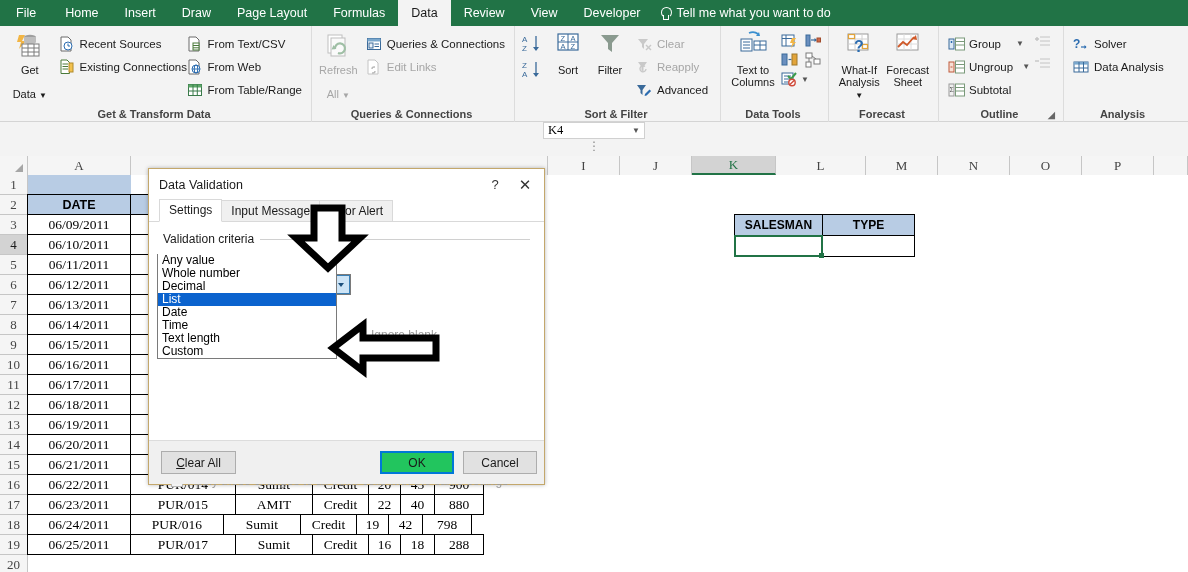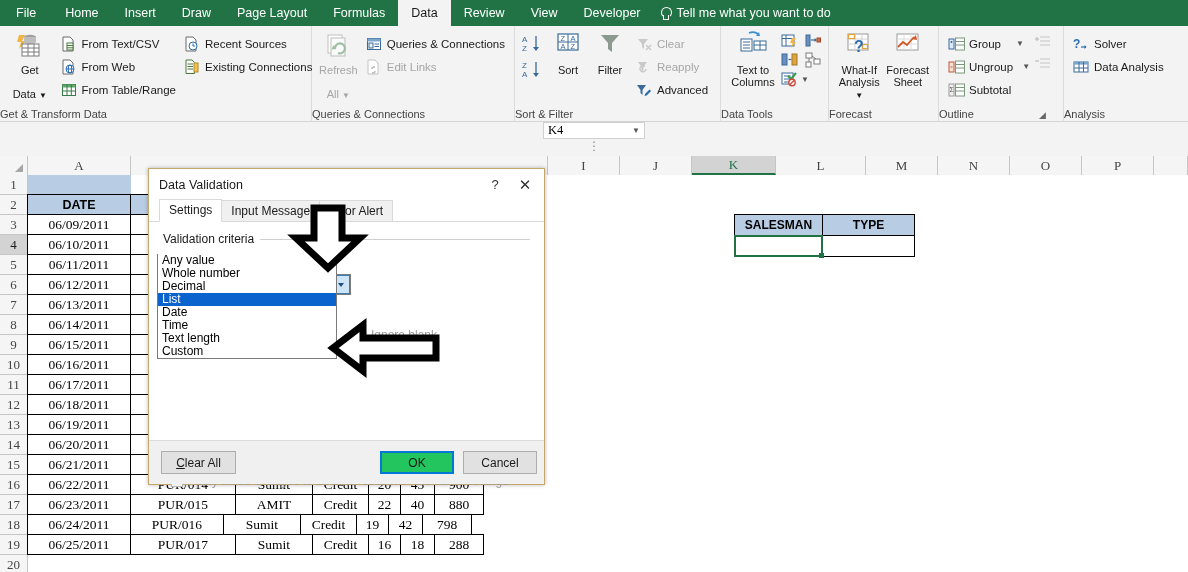--- a/index.html
+++ b/index.html
@@ -51,22 +51,22 @@
     display: flex; align-items: stretch;
   }
   .grp {
     position: relative; height: 96px;
     border-right: 1px solid #dcdcdc;
     padding: 4px 6px 0 6px;
     display: flex; flex-direction: column;
   }
   .grp-body { flex: 1; display: flex; align-items: flex-start; }
   .grp-title {
-    position: absolute; bottom: 2px; left: 0; right: 12px;
-    font-size: 11px; color: #444;
+    position: absolute; bottom: 2px; left: 0; right: 3px;
+    text-align: center; font-size: 11px; color: #444; font-weight: bold;
   }
   .grp-title .dlg {
     position: absolute; right: 5px; bottom: 0; font-size: 9px; color: #666;
   }
 
   
   .bigbtn {
     width: 52px; display: flex; flex-direction: column; align-items: center;
     padding-top: 2px; font-size: 11px; color: #1a1a1a; line-height: 12px;
     text-align: center; cursor: default;
@@ -307,20 +307,45 @@
               <line x1="13" y1="12" x2="13" y2="24" stroke="#7a7a7a"></line>
               <line x1="19" y1="12" x2="19" y2="24" stroke="#7a7a7a"></line>
             </svg>
           </span>
           <span class="lbl">Get</span>
           <span class="lbl" style="margin-top:12px">
             <span>Data</span> <span style="font-size:8px">▼</span>
           </span>
         </div>
 
+        <div class="smallcol" style="margin-left:2px;width:124px">
+          <div class="smallbtn">
+            <span class="ic ic16">
+              <svg width="16" height="16" viewBox="0 0 16 16">
+                <path d="M2 1 h7 l3 3 v11 h-10 Z" fill="#fff" stroke="#6a6a6a"></path>
+                <circle cx="9" cy="10" r="4" fill="#fff" stroke="#2b6cb0"></circle>
+                <path d="M9 7.5 v2.5 h2" fill="none" stroke="#2b6cb0"></path>
+              </svg>
+            </span>
+            <span>Recent Sources</span>
+          </div>
+          <div class="smallbtn">
+            <span class="ic ic16">
+              <svg width="16" height="16" viewBox="0 0 16 16">
+                <path d="M2 1 h6 l2.5 2.5 v11 h-8.5 Z" fill="#fff" stroke="#4a7a3a"></path>
+                <line x1="3.5" y1="5" x2="9" y2="5" stroke="#4a7a3a"></line>
+                <line x1="3.5" y1="7.5" x2="9" y2="7.5" stroke="#4a7a3a"></line>
+                <line x1="3.5" y1="10" x2="9" y2="10" stroke="#4a7a3a"></line>
+                <rect x="10" y="4" width="4" height="9" fill="#f2c14e" stroke="#b08a2a"></rect>
+              </svg>
+            </span>
+            <span>Existing Connections</span>
+          </div>
+        </div>
+
         <div class="smallcol" style="margin-left:4px;width:124px">
           <div class="smallbtn">
             <span class="ic ic16">
               <svg width="16" height="16" viewBox="0 0 16 16">
                 <path d="M2 1 h7 l3 3 v11 h-10 Z" fill="#fff" stroke="#6a6a6a"></path>
                 <rect x="6" y="7" width="6" height="7" fill="#fff" stroke="#4a7a3a"></rect>
                 <line x1="6" y1="9.5" x2="12" y2="9.5" stroke="#4a7a3a"></line>
                 <line x1="6" y1="11.8" x2="12" y2="11.8" stroke="#4a7a3a"></line>
               </svg>
             </span>
@@ -341,45 +366,20 @@
             <span class="ic ic16">
               <svg width="16" height="16" viewBox="0 0 16 16">
                 <rect x="1.5" y="2.5" width="13" height="11" fill="#fff" stroke="#3a7a4a"></rect>
                 <rect x="1.5" y="2.5" width="13" height="3" fill="#5fa86a"></rect>
                 <line x1="1.5" y1="9" x2="14.5" y2="9" stroke="#3a7a4a"></line>
                 <line x1="6" y1="2.5" x2="6" y2="13.5" stroke="#3a7a4a"></line>
                 <line x1="10.3" y1="2.5" x2="10.3" y2="13.5" stroke="#3a7a4a"></line>
               </svg>
             </span>
             <span>From Table/Range</span>
-          </div>
-        </div>
-
-        <div class="smallcol" style="margin-left:2px;width:124px">
-          <div class="smallbtn">
-            <span class="ic ic16">
-              <svg width="16" height="16" viewBox="0 0 16 16">
-                <path d="M2 1 h7 l3 3 v11 h-10 Z" fill="#fff" stroke="#6a6a6a"></path>
-                <circle cx="9" cy="10" r="4" fill="#fff" stroke="#2b6cb0"></circle>
-                <path d="M9 7.5 v2.5 h2" fill="none" stroke="#2b6cb0"></path>
-              </svg>
-            </span>
-            <span>Recent Sources</span>
-          </div>
-          <div class="smallbtn">
-            <span class="ic ic16">
-              <svg width="16" height="16" viewBox="0 0 16 16">
-                <path d="M2 1 h6 l2.5 2.5 v11 h-8.5 Z" fill="#fff" stroke="#4a7a3a"></path>
-                <line x1="3.5" y1="5" x2="9" y2="5" stroke="#4a7a3a"></line>
-                <line x1="3.5" y1="7.5" x2="9" y2="7.5" stroke="#4a7a3a"></line>
-                <line x1="3.5" y1="10" x2="9" y2="10" stroke="#4a7a3a"></line>
-                <rect x="10" y="4" width="4" height="9" fill="#f2c14e" stroke="#b08a2a"></rect>
-              </svg>
-            </span>
-            <span>Existing Connections</span>
           </div>
         </div>
       </div>
       <div class="grp-title">Get &amp; Transform Data</div>
     </div>
 
     <div class="grp" style="width:203px">
       <div class="grp-body">
         <div class="bigbtn dis" style="width:48px">
           <span class="ic ic32">

